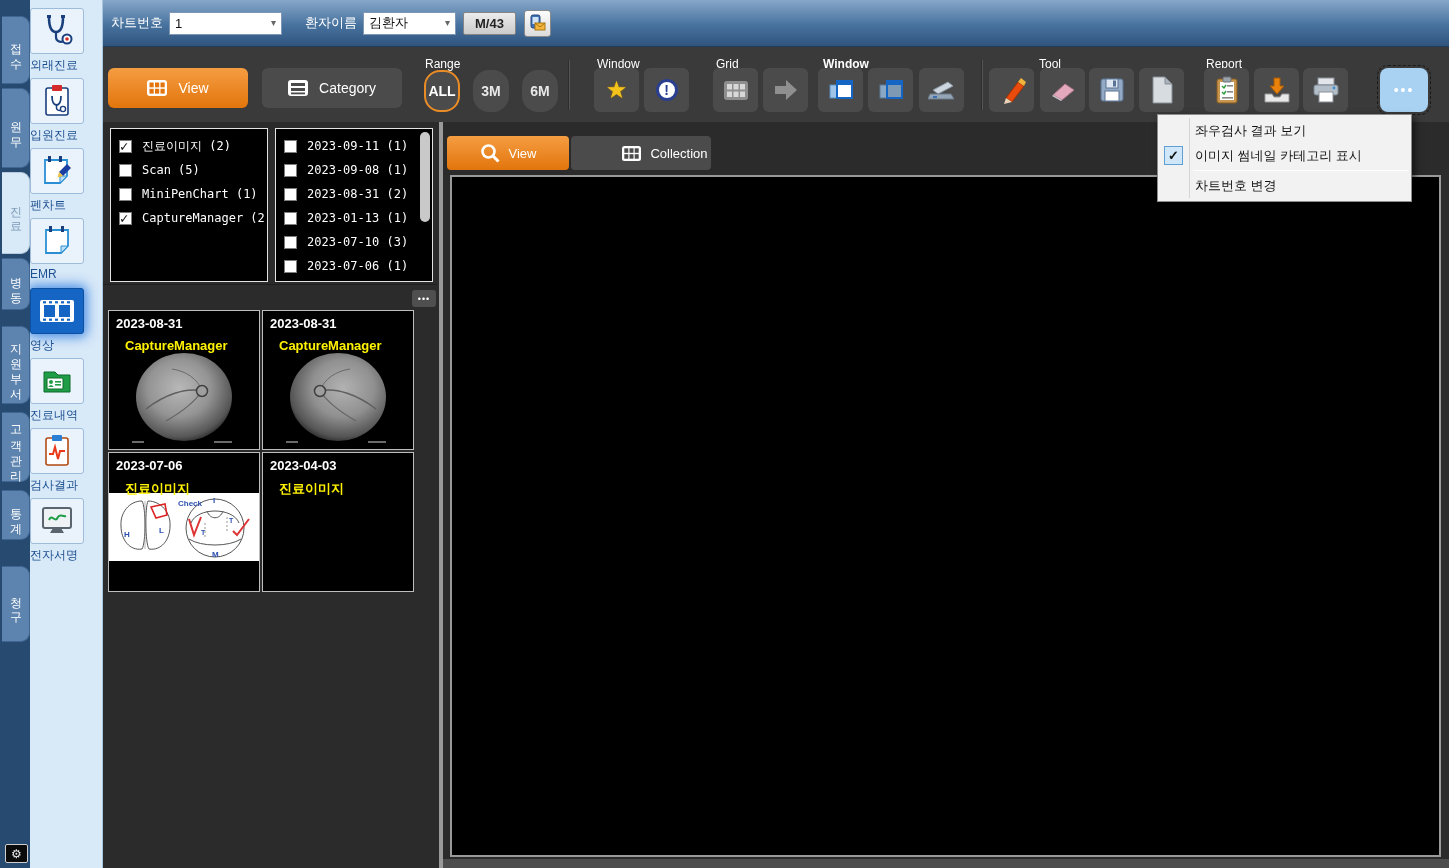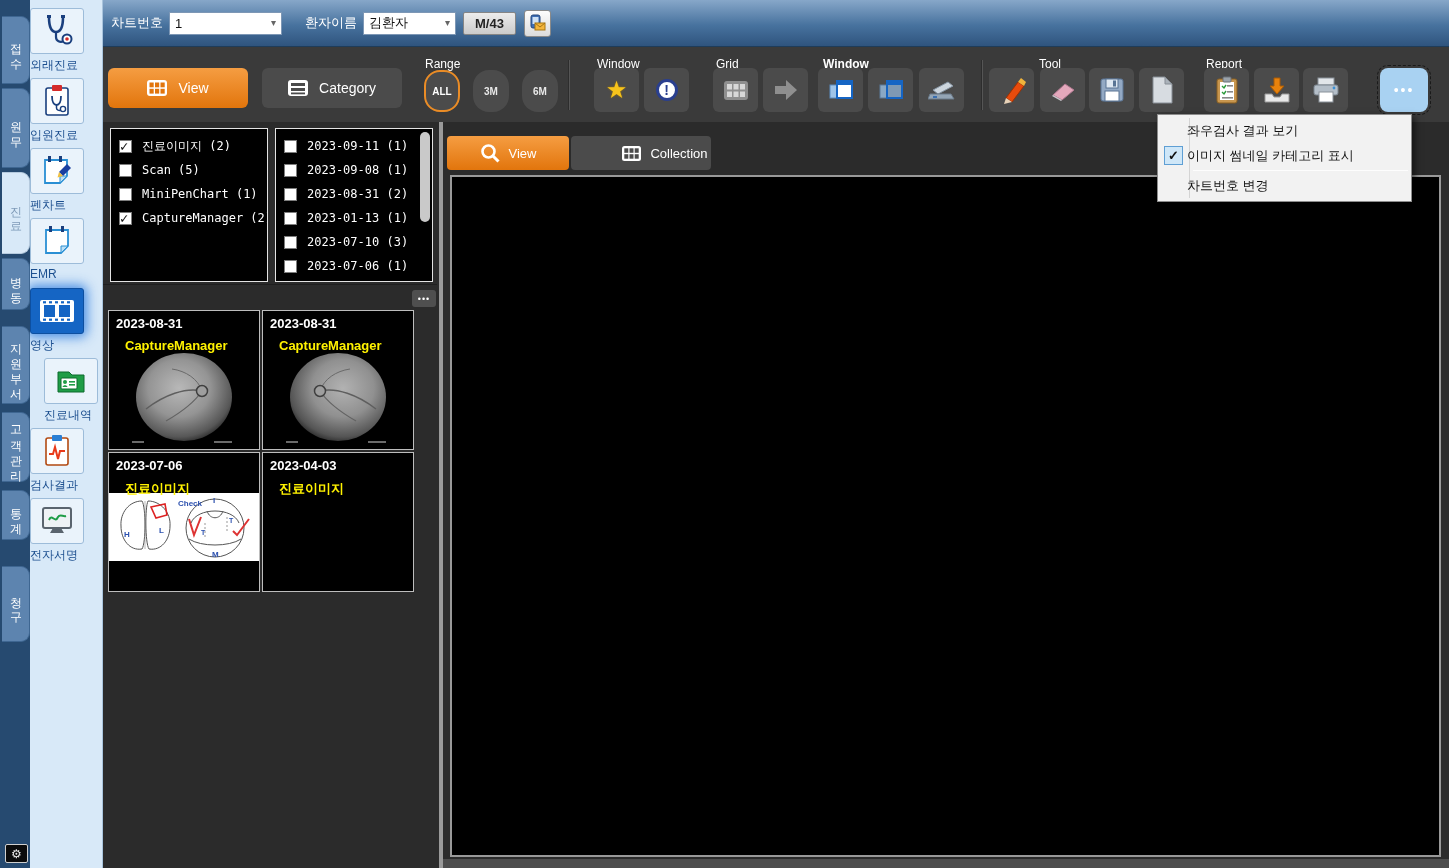--- a/index.html
+++ b/index.html
@@ -42,35 +42,35 @@
   
   #toolbar { position:absolute; left:103px; top:47px; width:1346px; height:75px; background:#3a3a3a; z-index:3; }
   .tb-big { position:absolute; top:21px; width:140px; height:40px; border-radius:6px; display:flex; align-items:center;
             justify-content:center; gap:11px; color:#fff; font-size:14px; cursor:pointer; }
   .orange { background:linear-gradient(#f59d42,#e2750c); }
   .gray-btn { background:#4b4b4b; }
   .tb-label { position:absolute; top:10px; color:#fff; font-size:12px; }
   .tb-btn { position:absolute; top:21px; width:45px; height:44px; background:#4b4b4b; border-radius:6px;
             display:flex; align-items:center; justify-content:center; cursor:pointer; }
   .range-btn { position:absolute; top:23px; width:36px; height:42px; background:#4b4b4b; border-radius:16px;
-               color:#e8e8e8; font-weight:bold; font-size:10px; display:flex; align-items:center; justify-content:center; cursor:pointer; }
+               color:#e8e8e8; font-weight:bold; font-size:14px; display:flex; align-items:center; justify-content:center; cursor:pointer; }
   .range-btn.selected { border:2px solid #ea8c26; color:#fff; }
   .tb-sep { position:absolute; top:13px; height:50px; width:2px; background:#2d2d2d; border-right:1px solid #555; }
   #tb-more { position:absolute; left:1277px; top:21px; width:48px; height:44px; background:#a9d2f2; border-radius:8px;
              display:flex; align-items:center; justify-content:center; color:#fff; font-size:14px; letter-spacing:2px;
              outline:1px dashed #1a1a1a; outline-offset:2px; cursor:pointer; }
   .info-circle { width:22px; height:22px; border-radius:50%; background:#fff; border:3px solid #2a3f8f; color:#2a3f8f;
                  font-weight:bold; font-size:14px; display:flex; align-items:center; justify-content:center; }
   .star-glyph { color:#f6c31c; font-size:24px; text-shadow:0 0 2px #a87b00; }
 
   
   #ctx-menu { position:absolute; left:1157px; top:114px; width:255px; background:#f2f2f2; border:1px solid #8c8c8c;
               box-shadow:3px 3px 7px rgba(0,0,0,.55); z-index:50; padding:3px 1px; }
   #ctx-menu::before { content:""; position:absolute; left:31px; top:3px; bottom:3px; width:1px; background:#d4d4d4; }
-  .ctx-item { position:relative; height:25px; display:flex; align-items:center; padding-left:28px;
+  .ctx-item { position:relative; height:25px; display:flex; align-items:center; padding-left:36px;
               font-size:13px; color:#111; cursor:pointer; white-space:nowrap; }
   .ctx-check { position:absolute; left:5px; top:3px; width:19px; height:19px; background:#cfe7f8; border:1px solid #5f9fd4;
                display:flex; align-items:center; justify-content:center; font-weight:bold; font-size:13px; color:#111; }
   .ctx-sep { height:1px; background:#bcbcbc; border-bottom:1px solid #fdfdfd; margin:2px 2px 2px 34px; }
 
   
   .list-box { position:absolute; top:128px; height:154px; background:#000; border:1px solid #e3e3e3; overflow:hidden; }
   #cat-list { left:110px; width:158px; }
   #date-list { left:275px; width:158px; }
   .lst-item { display:flex; align-items:center; gap:10px; height:24px; padding-left:8px; color:#fff; font-size:12px;
@@ -518,21 +518,21 @@
             <rect x="29" y="5.2" width="3" height="2.2" fill="#1565c4"></rect>
         <rect x="5" y="22.6" width="3" height="2.2" fill="#1565c4"></rect>
             <rect x="11" y="22.6" width="3" height="2.2" fill="#1565c4"></rect>
             <rect x="17" y="22.6" width="3" height="2.2" fill="#1565c4"></rect>
             <rect x="23" y="22.6" width="3" height="2.2" fill="#1565c4"></rect>
             <rect x="29" y="22.6" width="3" height="2.2" fill="#1565c4"></rect>
       </svg>
         </div>
       <span class="side-label">영상</span>
     </div>
-    <div class="side-item" style="top:358px;margin-left:14px;">
+    <div class="side-item" style="top:358px;">
       <div class="side-icon">
           <svg width="36" height="32" viewBox="0 0 36 32">
         <path d="M5,7 h11 l3,3 h12 v17 h-26 z" fill="#1f9d46" stroke="#0d6b2d"></path>
         <rect x="8" y="13" width="16" height="11" rx="1" fill="#fff" stroke="#0d6b2d"></rect>
         <circle cx="12" cy="17" r="2" fill="#1f9d46"></circle>
             <path d="M9.5,22 C10,19.5 14,19.5 14.5,22 Z" fill="#1f9d46"></path>
         <rect x="16" y="16" width="6" height="1.6" fill="#1f9d46"></rect>
             <rect x="16" y="19" width="6" height="1.6" fill="#1f9d46"></rect>
       </svg>
         </div>

